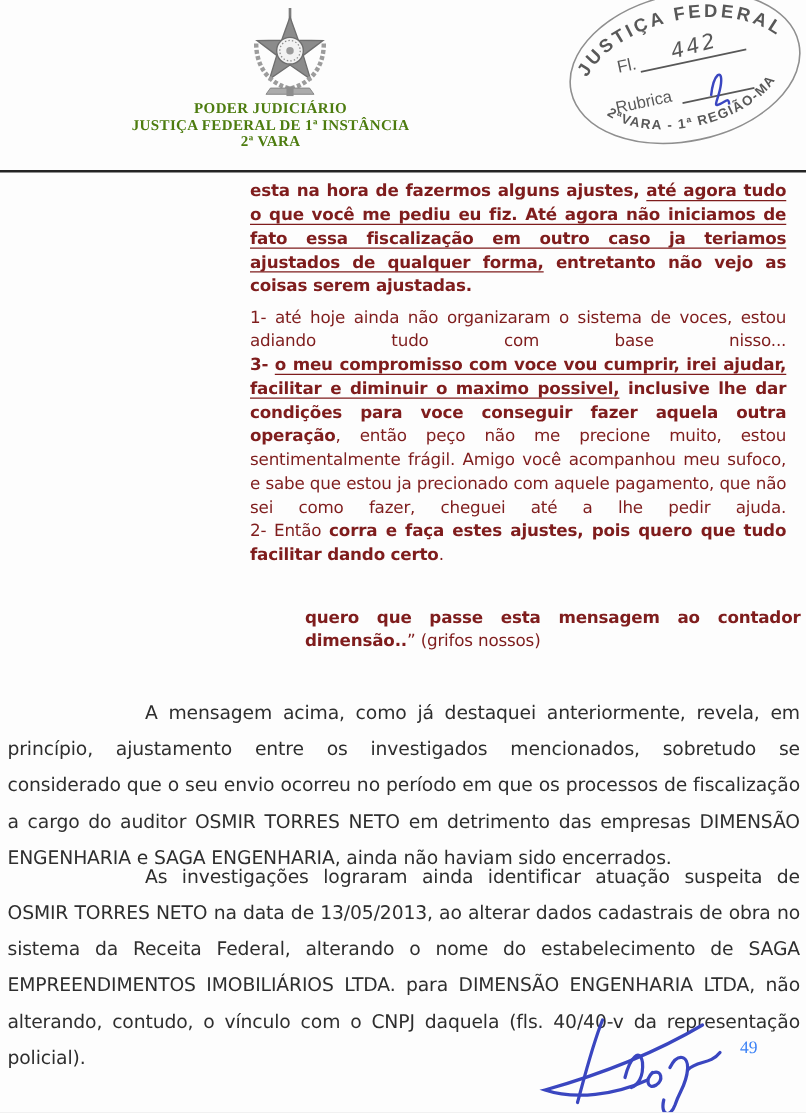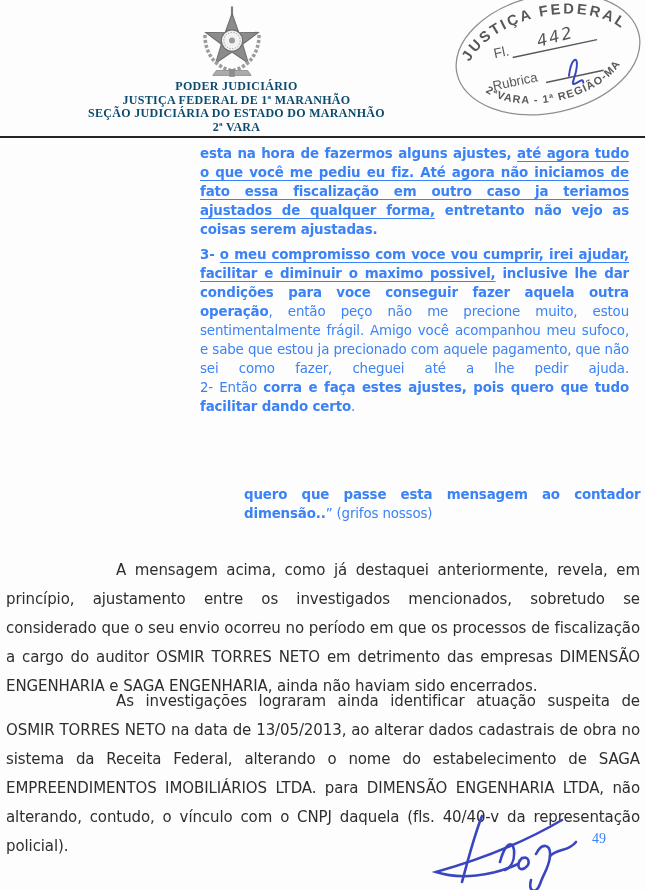--- a/index.html
+++ b/index.html
@@ -5,34 +5,34 @@
   html,body{margin:0;padding:0;background:#e8e8e8;}
   .page{
     position:relative;width:645px;height:890px;margin:0 auto;
     background:#fdfdfd;overflow:hidden;
     font-family:"DejaVu Sans","Liberation Sans",sans-serif;
     color:#262626;
   }
   
   .emblem{position:absolute;left:196px;top:5px;width:72px;height:74px;}
   .org{
-    position:absolute;left:44px;top:80px;width:385px;
+    position:absolute;left:24px;top:80px;width:385px;
     text-align:center;font-family:"Liberation Serif",serif;
-    font-weight:bold;font-size:12px;line-height:13.5px;color:#0c4a6e;
+    font-weight:bold;font-size:12px;line-height:13.5px;color:#4d7c0f;
     letter-spacing:.3px;
   }
   .rule{position:absolute;left:0;top:136px;width:645px;height:2px;background:#242424;}
   
   .stamp{position:absolute;left:450px;top:-10px;width:196px;height:128px;transform:rotate(-12deg);}
   .stamp text{fill:#585858;}
   .ink{fill:#3a46c0;}
   
   .quote{position:absolute;left:200px;width:429px;
     font-size:13.4px;line-height:19px;letter-spacing:-.15px;
-    text-align:justify;color:#3b82f6;}
+    text-align:justify;color:#7f1d1d;}
   .qa{top:144px;}
   .qi{top:245px;}
   .qc{top:485px;margin-left:44px;}
   .quote p{margin:0;}
   .b{font-weight:bold;}
   .r{font-weight:normal;}
   .u{text-decoration:underline;text-decoration-thickness:1.4px;text-underline-offset:2.5px;}
   .jlast{text-align-last:justify;}
   
   .bodypar{position:absolute;left:6px;width:634px;
@@ -58,22 +58,21 @@
     <circle cx="50" cy="50" r="11.5" fill="none" stroke="#8a8a8a" stroke-width="1.4" stroke-dasharray="1.6 2.4"></circle>
     <circle cx="50" cy="50" r="4.2" fill="#9a9a9a"></circle>
     <path d="M12 42 C12 68 26 86 48 92" fill="none" stroke="#9c9c9c" stroke-width="5" stroke-dasharray="4.5 2.5"></path>
     <path d="M88 42 C88 68 74 86 52 92" fill="none" stroke="#9c9c9c" stroke-width="5" stroke-dasharray="4.5 2.5"></path>
     <path d="M28 92 L72 92 L77 99 L23 99 Z" fill="#ababab" stroke="#808080" stroke-width="1"></path>
     <rect x="46" y="90" width="8" height="11" fill="#8d8d8d"></rect>
   </svg>
 
   <div class="org">
     <div>PODER JUDICIÁRIO</div>
-    <div>JUSTIÇA FEDERAL DE 1ª MARANHÃO</div>
-    <div>SEÇÃO JUDICIÁRIA DO ESTADO DO MARANHÃO</div>
+    <div>JUSTIÇA FEDERAL DE 1ª INSTÂNCIA</div>
     <div>2ª VARA</div>
   </div>
 
   <div class="rule"></div>
 
   <svg class="stamp" viewBox="0 0 200 130">
     <ellipse cx="100" cy="65" rx="95" ry="60" fill="none" stroke="#8f8f8f" stroke-width="1.3"></ellipse>
     <path id="stArcTop" d="M12 72 A 89 54 0 0 1 188 72" fill="none"></path>
     <path id="stArcBot" d="M20 74 A 81 47 0 0 0 180 74" fill="none"></path>
     <text font-family="Liberation Sans, sans-serif" font-size="15" font-weight="bold" letter-spacing="2.5">
@@ -88,20 +87,21 @@
     <text x="38" y="90" font-family="Liberation Sans, sans-serif" font-size="13.5">Rubrica</text>
     <line x1="92" y1="93" x2="152" y2="93" stroke="#585858" stroke-width="1.4"></line>
     <path d="M116 92 C122 74 130 72 126 84 C122 96 114 102 122 100 C127 99 130 96 129 102" fill="none" stroke="#3a46c0" stroke-width="2"></path>
   </svg>
 
   <div class="quote qa">
     <p><span class="b">esta na hora de fazermos alguns ajustes, </span><span class="b u">até agora tudo o que você me pediu eu fiz. Até agora não iniciamos de fato essa fiscalização em outro caso ja teriamos ajustados de qualquer forma,</span><span class="b"> entretanto não vejo as coisas serem ajustadas.</span></p>
   </div>
 
   <div class="quote qi">
+    <p class="jlast"><span class="r">1- até hoje ainda não organizaram o sistema de voces, estou adiando tudo com base nisso...</span></p>
     <p class="jlast"><span class="b">3- </span><span class="b u">o meu compromisso com voce vou cumprir, irei ajudar, facilitar e diminuir o maximo possivel,</span><span class="b"> inclusive lhe dar condições para voce conseguir fazer aquela outra operação</span><span class="r">, então peço não me precione muito, estou sentimentalmente frágil. Amigo você acompanhou meu sufoco, e sabe que estou ja precionado com aquele pagamento, que não sei como fazer, cheguei até a lhe pedir ajuda.</span></p>
     <p><span class="r">2- Então </span><span class="b">corra e faça estes ajustes, pois quero que tudo facilitar dando certo</span><span class="r">.</span></p>
   </div>
 
   <div class="quote qc">
     <p><span class="b">quero que passe esta mensagem ao contador da dimensão..</span><span class="r">” (grifos nossos)</span></p>
   </div>
 
   <p class="bodypar bp1 indent">A mensagem acima, como já destaquei anteriormente, revela, em princípio, ajustamento entre os investigados mencionados, sobretudo se considerado que o seu envio ocorreu no período em que os processos de fiscalização a cargo do auditor OSMIR TORRES NETO em detrimento das empresas DIMENSÃO ENGENHARIA e SAGA ENGENHARIA, ainda não haviam sido encerrados.</p>
   <p class="bodypar bp2 indent">As investigações lograram ainda identificar atuação suspeita de OSMIR TORRES NETO na data de 13/05/2013, ao alterar dados cadastrais de obra no sistema da Receita Federal, alterando o nome do estabelecimento de SAGA EMPREENDIMENTOS IMOBILIÁRIOS LTDA. para DIMENSÃO ENGENHARIA LTDA, não alterando, contudo, o vínculo com o CNPJ daquela (fls. 40/40-v da representação policial).</p>

